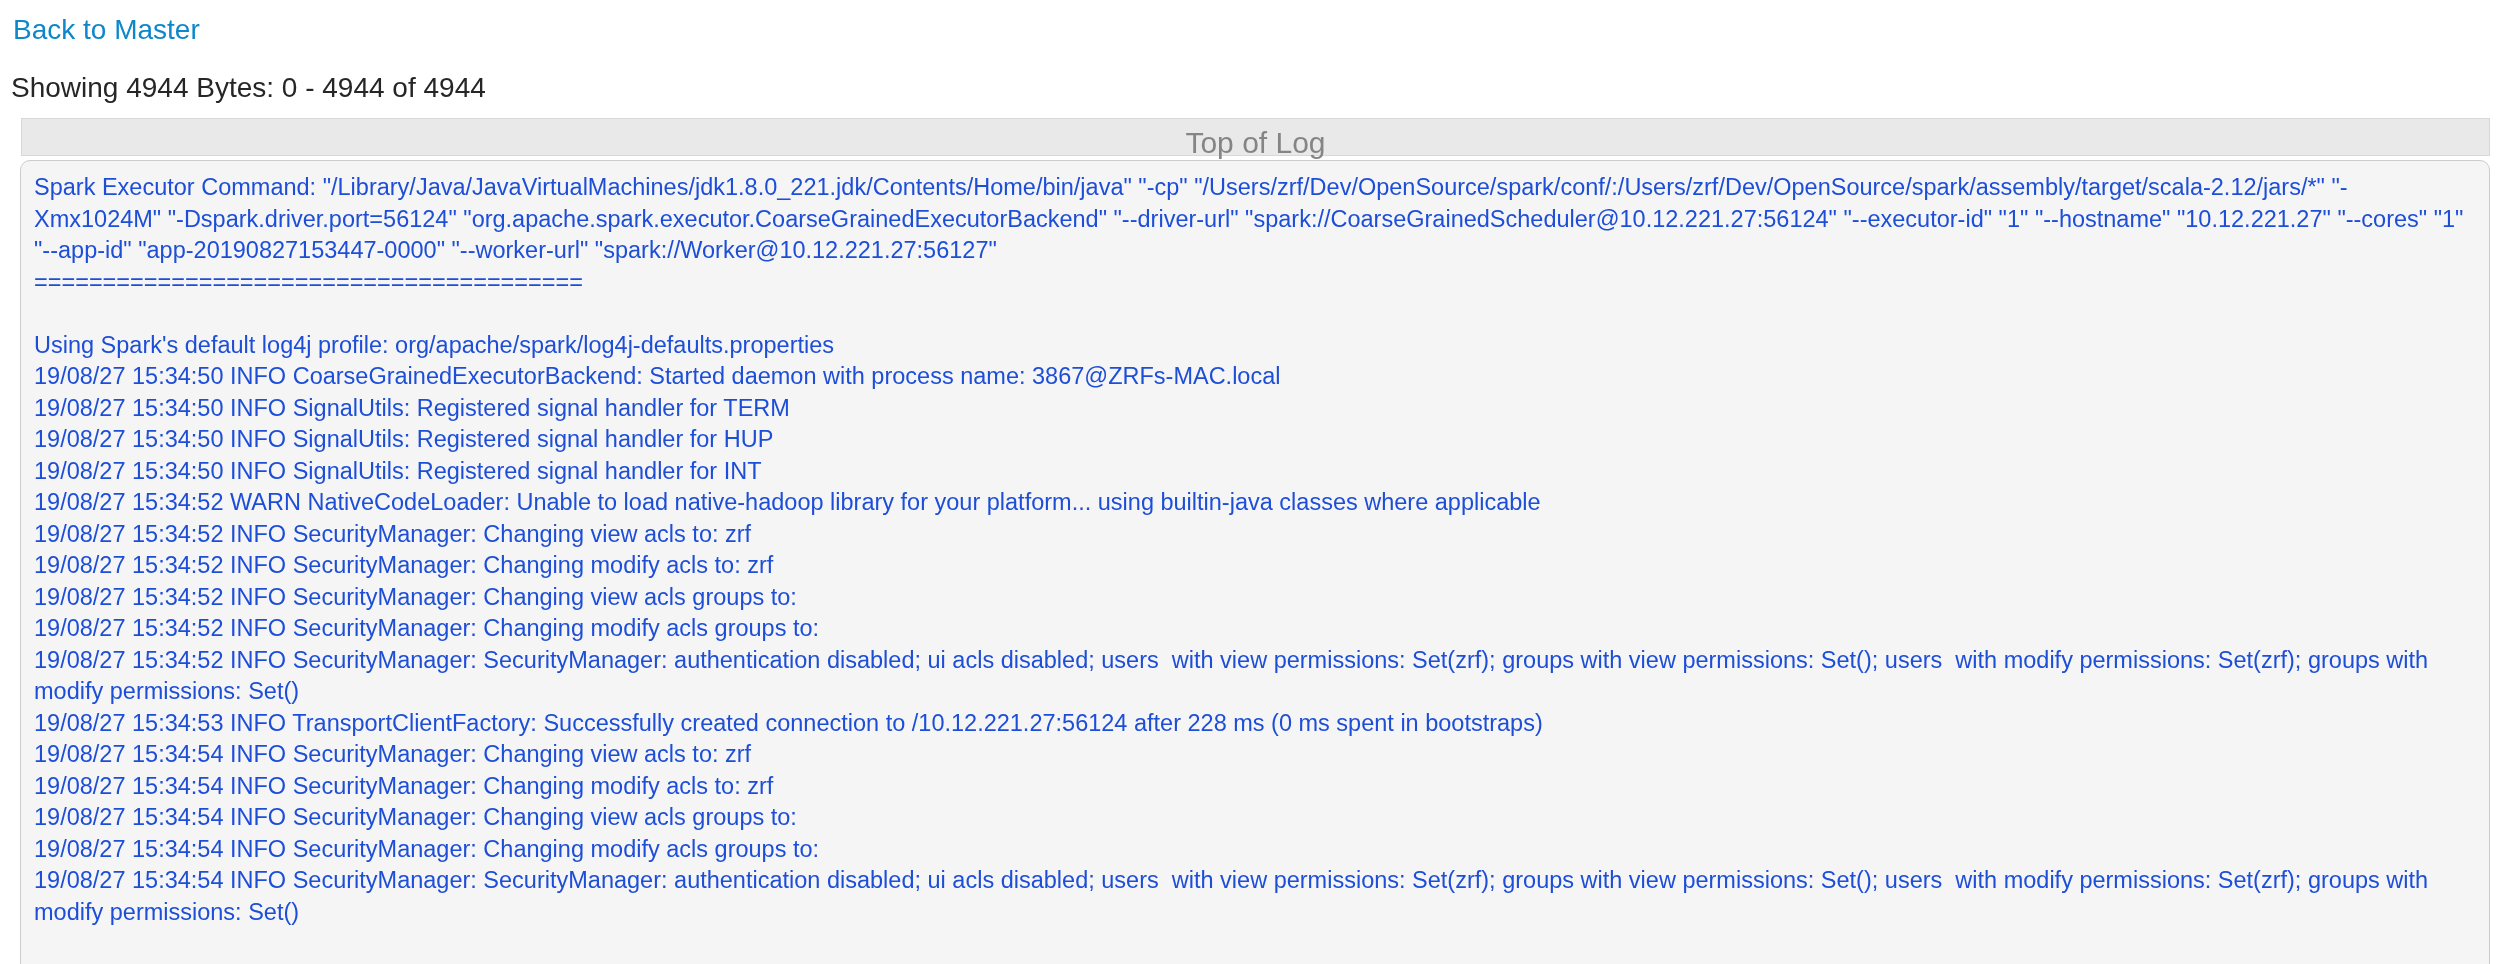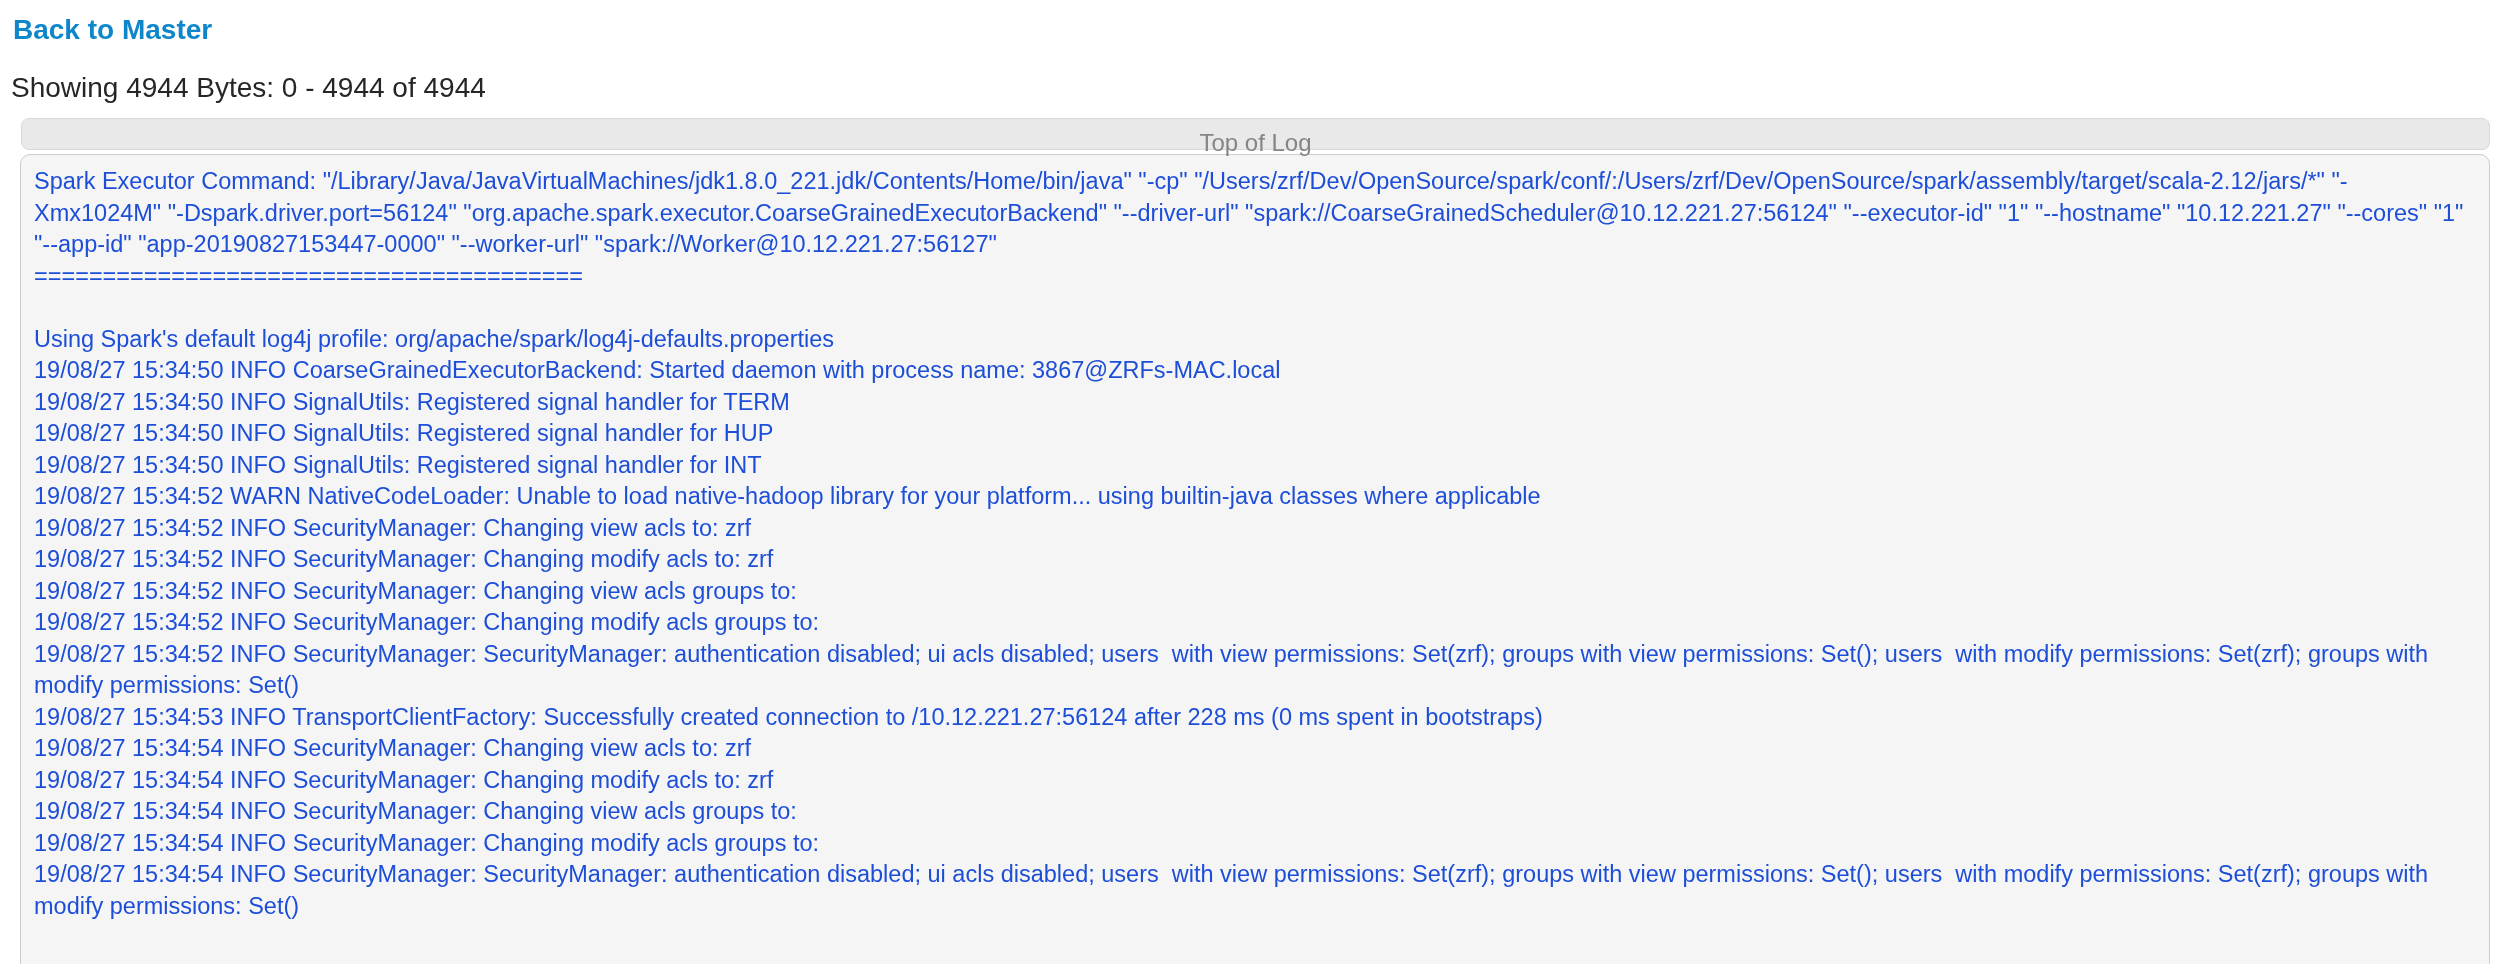--- a/index.html
+++ b/index.html
@@ -12,39 +12,38 @@
     font-family: "Liberation Sans", sans-serif;
   }
   .back-link {
     display: inline-block;
     margin: 14px 4px 0 13px;
     color: #0d87ca;
     font-size: 28px;
     line-height: 32px;
     text-decoration: none;
     cursor: pointer;
-    font-weight: bold;
   }
   .byte-range {
     margin: 26px 16px 0 11px;
     color: #262626;
     font-size: 28px;
     line-height: 32px;
   }
   .log-header-btn {
     box-sizing: border-box;
     margin: 14px 20px 4px 21px;
-    height: 32px;
+    height: 38px;
     line-height: 48px;
     text-align: center;
     background: #e9e9e9;
     border: 1px solid #d8d8d8;
-    border-radius: 8px;
+    border-radius: 0;
     color: #858585;
-    font-size: 24px;
+    font-size: 30px;
     cursor: pointer;
     user-select: none;
   }
   .log-box {
     box-sizing: border-box;
     margin: 0 20px;
     height: 1010px; 
     background: #f5f5f5;
     border: 1px solid #cccccc;
     border-radius: 10px;

